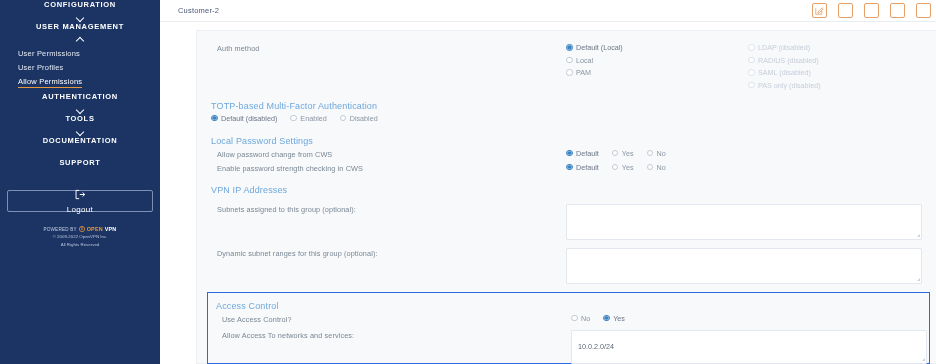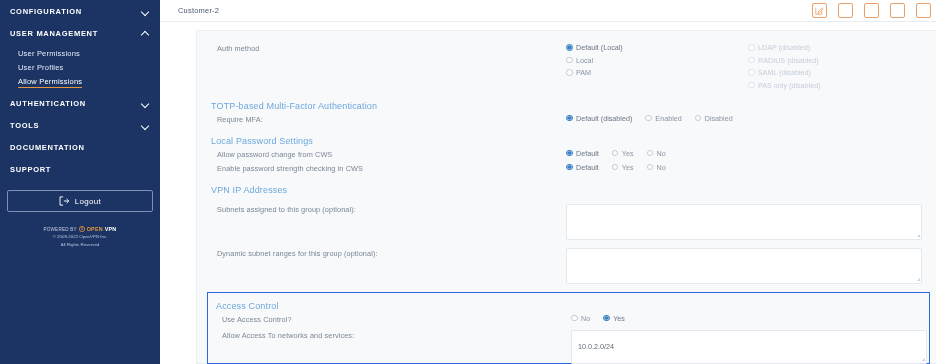--- a/index.html
+++ b/index.html
@@ -16,20 +16,21 @@
     width: 160px; height: 364px;
     background: #1b3464;
     flex: 0 0 160px;
     position: relative;
     color: #ffffff;
   }
   .nav-group {
     display: flex; align-items: center; justify-content: space-between;
     padding: 0 10px;
     height: 22px;
+    flex-direction: column;
   }
   .nav-group-label {
     font-size: 7.5px; letter-spacing: 0.7px; font-weight: bold;
     color: #ffffff; text-transform: uppercase;
     white-space: nowrap;
   }
   .chev {
     width: 9px; height: 9px; position: relative; flex: 0 0 9px;
   }
   .chev::before {
@@ -58,20 +59,21 @@
   }
   .logout-wrap { padding: 10px 7px 0 7px; }
   .logout-btn {
     border: 1px solid #7e90b4;
     height: 22px; border-radius: 2px;
     display: flex; align-items: center; justify-content: center;
     gap: 5px;
     font-size: 8px; color: #ffffff;
     background: transparent;
     letter-spacing: 0.3px;
+    flex-direction: column;
   }
   .logout-ico { width: 11px; height: 10px; flex: 0 0 11px; }
   .footer-brand {
     margin-top: 14px; text-align: center;
   }
   .brandline {
     display: flex; align-items: center; justify-content: center; gap: 2px;
     font-size: 4.6px; letter-spacing: 0.2px;
   }
   .pwrby { color: #c3cde0; }
@@ -308,21 +310,20 @@
                 <span>PAS only (disabled)</span>
               </div>
             </div>
           </div>
         </div>
 
         <div class="gap-sec"></div>
 
         <div class="section-title">TOTP-based Multi-Factor Authentication</div>
         <div class="row">
-          <div class="row-label">Require MFA:</div>
           <div class="row-ctl">
             <div class="radio-set">
               <div class="radio on">
                 <span class="dot"></span>
                 <span>Default (disabled)</span>
               </div>
               <div class="radio">
                 <span class="dot"></span>
                 <span>Enabled</span>
               </div>

